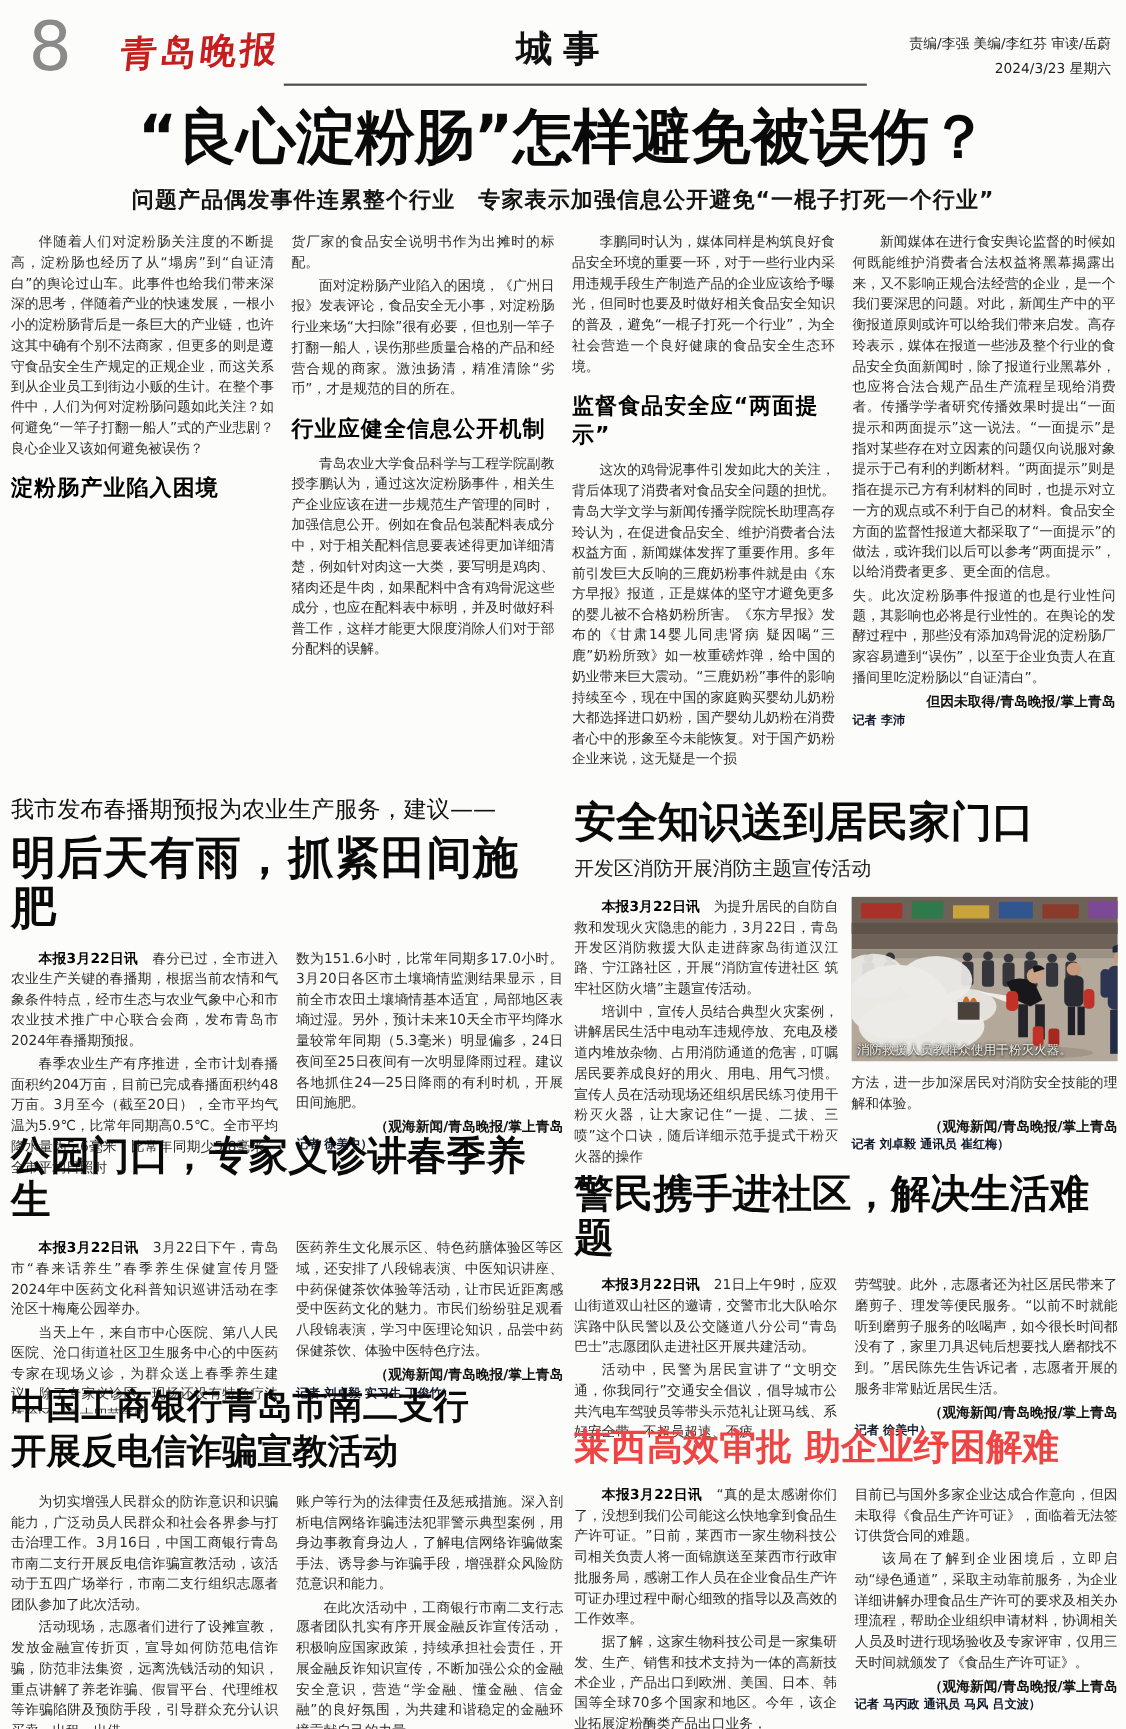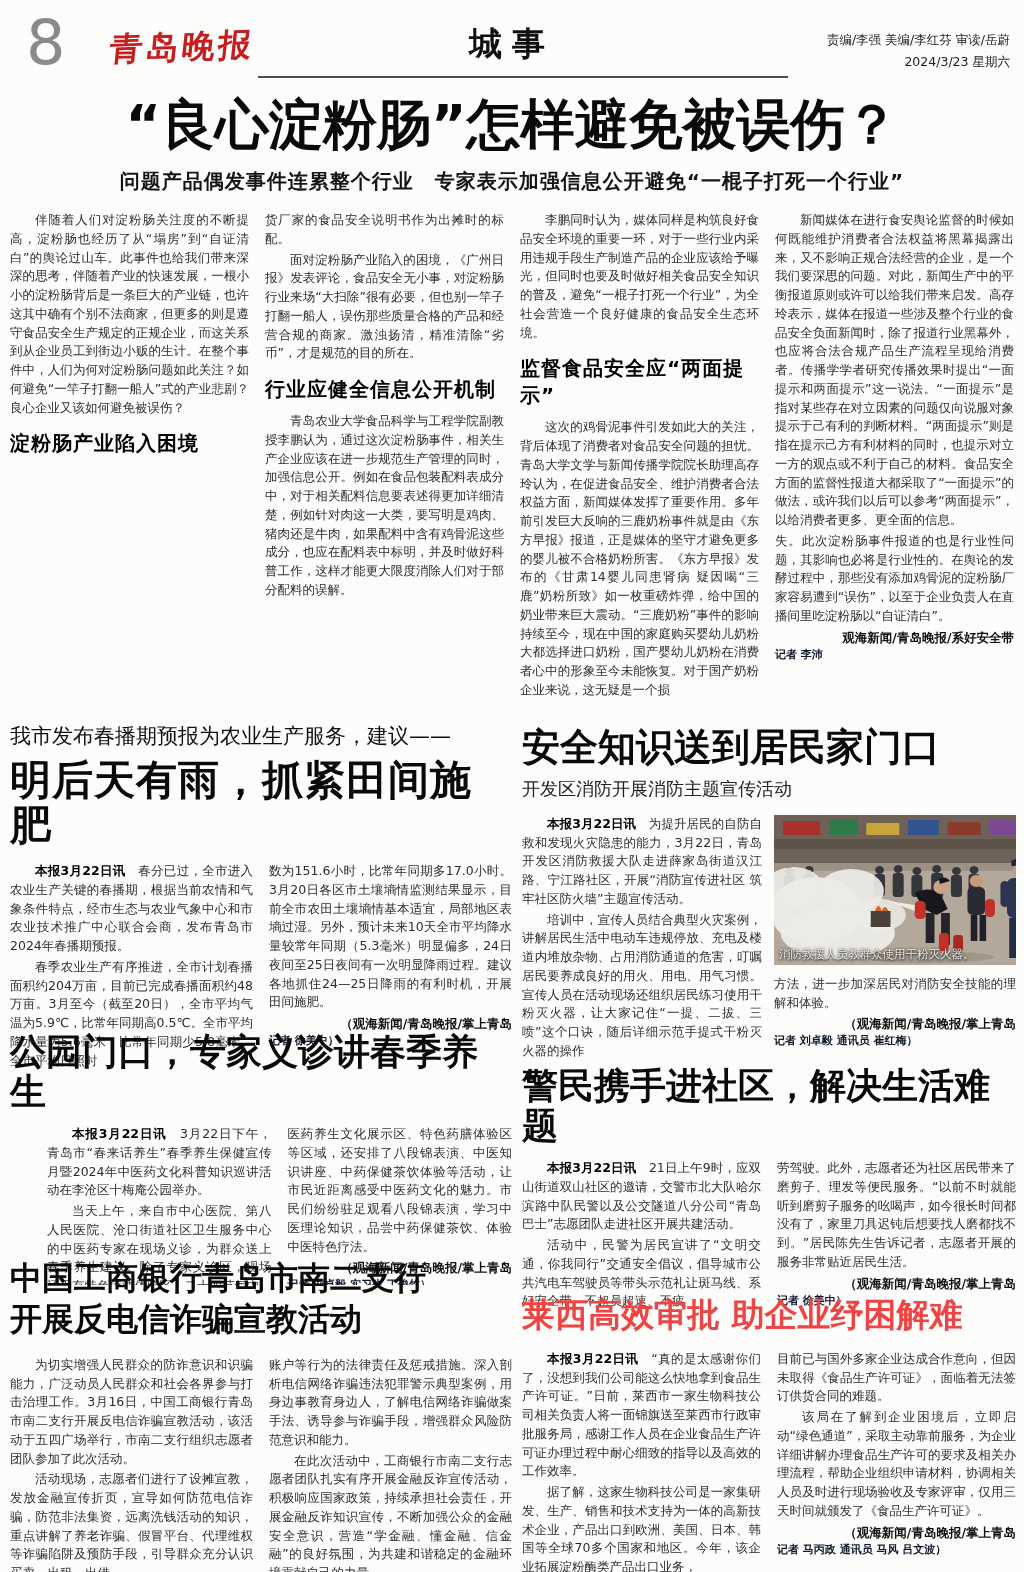--- a/index.html
+++ b/index.html
@@ -42,21 +42,21 @@
   .fire-deck{font-size:18px;color:#222;margin-top:8px;font-weight:500;}
   .fire-body{display:flex;gap:12px;margin-top:14px;height:248px;overflow:hidden;}
   .fire-left{width:240px;}
   .fire-right{width:242px;}
   .photo{position:relative;width:266px;height:150px;margin-bottom:10px;}
   .photo svg{display:block;width:100%;height:100%;}
   .photo-cap{position:absolute;left:5px;right:4px;bottom:3px;font-size:11.5px;color:#f2efe8;text-shadow:0 1px 2px #2b2b2b,0 0 3px #2b2b2b;}
 
   .sec-tcm{left:10px;top:1032px;width:502px;}
   .hl-md{margin:0;font-size:36px;line-height:1.1;font-weight:900;color:#0a0a0a;}
-  .sec-tcm .cols{margin-top:14px;height:160px;overflow:hidden;margin-left:37px;}
+  .sec-tcm .cols{margin-top:14px;height:160px;overflow:hidden;}
 
   .sec-police{left:522px;top:1066px;width:494px;}
   .sec-police .cols{margin-top:14px;height:168px;overflow:hidden;}
 
   .sec-bank{left:10px;top:1258px;width:502px;}
   .hl-bank{margin:0;font-size:32px;line-height:1.28;font-weight:900;color:#0a0a0a;}
   .sec-bank .cols{margin-top:16px;height:228px;overflow:hidden;}
 
   .sec-laixi{left:522px;top:1296px;width:494px;}
   .hl-laixi{margin:0;font-size:33px;line-height:1.15;font-weight:900;color:#ef4444;}
@@ -91,21 +91,21 @@
         <p class="body">青岛农业大学食品科学与工程学院副教授李鹏认为，通过这次淀粉肠事件，相关生产企业应该在进一步规范生产管理的同时，加强信息公开。例如在食品包装配料表成分中，对于相关配料信息要表述得更加详细清楚，例如针对肉这一大类，要写明是鸡肉、猪肉还是牛肉，如果配料中含有鸡骨泥这些成分，也应在配料表中标明，并及时做好科普工作，这样才能更大限度消除人们对于部分配料的误解。</p>
       </div>
       <div class="col">
         <p class="body">李鹏同时认为，媒体同样是构筑良好食品安全环境的重要一环，对于一些行业内采用违规手段生产制造产品的企业应该给予曝光，但同时也要及时做好相关食品安全知识的普及，避免“一棍子打死一个行业”，为全社会营造一个良好健康的食品安全生态环境。</p>
         <h3 class="sub">监督食品安全应“两面提示”</h3>
         <p class="body">这次的鸡骨泥事件引发如此大的关注，背后体现了消费者对食品安全问题的担忧。青岛大学文学与新闻传播学院院长助理高存玲认为，在促进食品安全、维护消费者合法权益方面，新闻媒体发挥了重要作用。多年前引发巨大反响的三鹿奶粉事件就是由《东方早报》报道，正是媒体的坚守才避免更多的婴儿被不合格奶粉所害。《东方早报》发布的《甘肃14婴儿同患肾病 疑因喝“三鹿”奶粉所致》如一枚重磅炸弹，给中国的奶业带来巨大震动。“三鹿奶粉”事件的影响持续至今，现在中国的家庭购买婴幼儿奶粉大都选择进口奶粉，国产婴幼儿奶粉在消费者心中的形象至今未能恢复。对于国产奶粉企业来说，这无疑是一个损</p>
       </div>
       <div class="col">
         <p class="body">新闻媒体在进行食安舆论监督的时候如何既能维护消费者合法权益将黑幕揭露出来，又不影响正规合法经营的企业，是一个我们要深思的问题。对此，新闻生产中的平衡报道原则或许可以给我们带来启发。高存玲表示，媒体在报道一些涉及整个行业的食品安全负面新闻时，除了报道行业黑幕外，也应将合法合规产品生产流程呈现给消费者。传播学学者研究传播效果时提出“一面提示和两面提示”这一说法。“一面提示”是指对某些存在对立因素的问题仅向说服对象提示于己有利的判断材料。“两面提示”则是指在提示己方有利材料的同时，也提示对立一方的观点或不利于自己的材料。食品安全方面的监督性报道大都采取了“一面提示”的做法，或许我们以后可以参考“两面提示”，以给消费者更多、更全面的信息。</p>
         <p class="body cont">失。此次淀粉肠事件报道的也是行业性问题，其影响也必将是行业性的。在舆论的发酵过程中，那些没有添加鸡骨泥的淀粉肠厂家容易遭到“误伤”，以至于企业负责人在直播间里吃淀粉肠以“自证清白”。</p>
-        <p class="byl-r">观海新闻/青岛晚报/系好安全带</p>
+        <p class="byl-r">但因未取得/青岛晚报/掌上青岛</p>
         <p class="byl-l">记者 李沛</p>
       </div>
     </div>
   </section>
 
   <section class="sec sec-weather">
     <p class="kicker">我市发布春播期预报为农业生产服务，建议——</p>
     <h2 class="hl-xl">明后天有雨，抓紧田间施肥</h2>
     <div class="cols">
       <div class="col">

